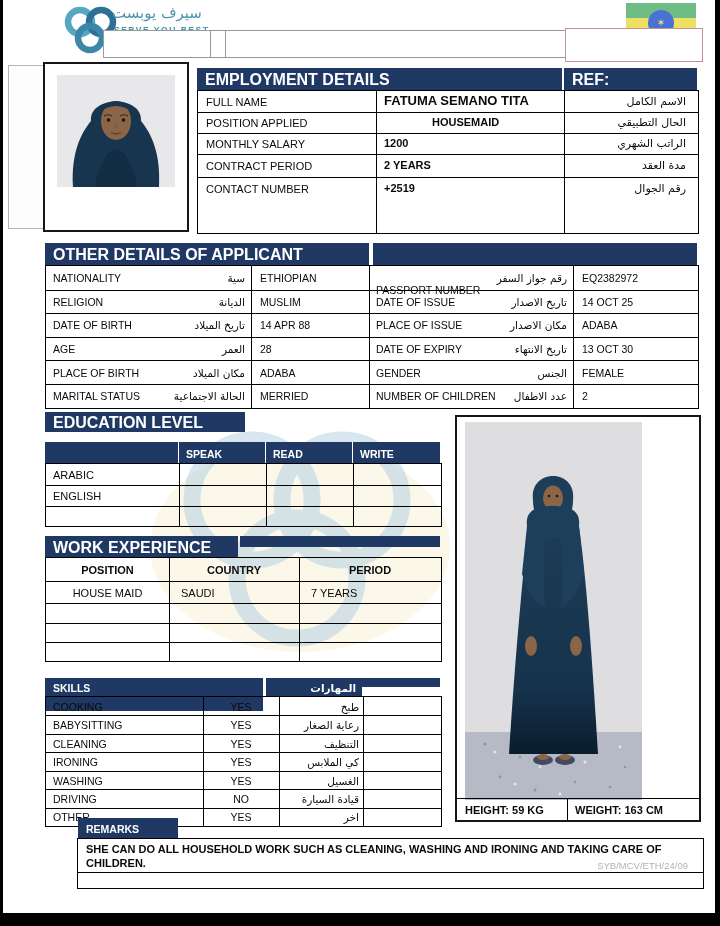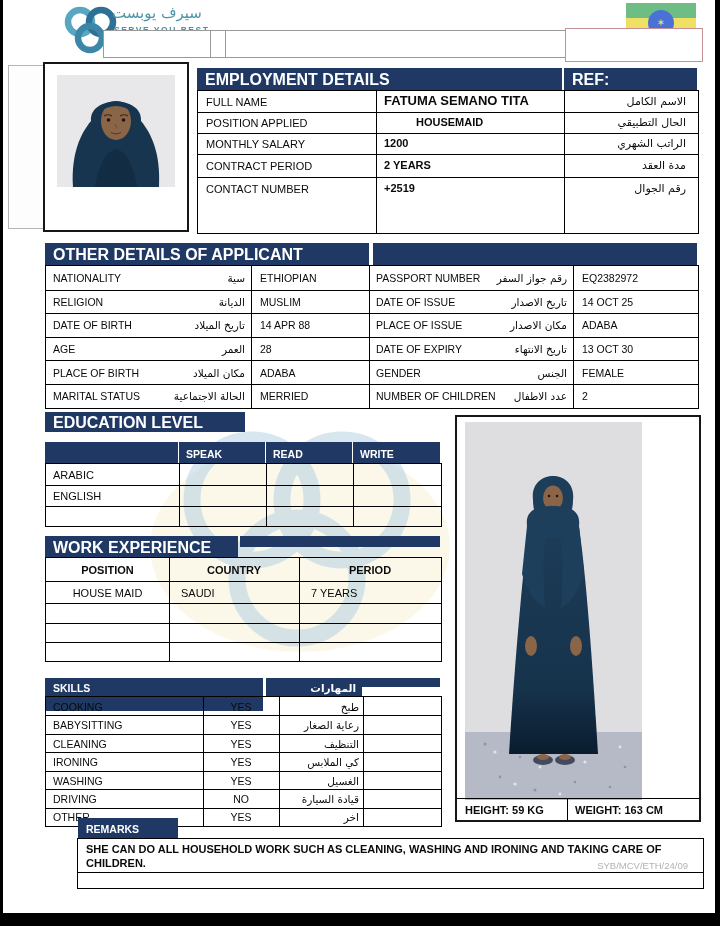--- a/index.html
+++ b/index.html
@@ -85,21 +85,21 @@
     <div class="hl" style="top:63px;"></div>
     <div class="hl" style="top:86px;"></div>
     <div class="vl" style="left:178px;"></div>
     <div class="vl" style="left:366px;"></div>
 
     <span class="a t" style="left:8px;top:3px;">FULL NAME</span>
     <span class="a t b" style="left:186px;top:2px;font-size:13px;">FATUMA SEMANO TITA</span>
     <span class="a t ar rgt" style="left:370px;top:3px;width:118px;">الاسم الكامل</span>
 
     <span class="a t" style="left:8px;top:24px;">POSITION APPLIED</span>
-    <span class="a t b" style="left:170px;top:23px;padding-left:48px;">HOUSEMAID</span>
+    <span class="a t b" style="left:186px;top:23px;padding-left:48px;">HOUSEMAID</span>
     <span class="a t ar rgt" style="left:370px;top:24px;width:118px;">الحال التطبيقي</span>
 
     <span class="a t" style="left:8px;top:45px;">MONTHLY SALARY</span>
     <span class="a t b" style="left:186px;top:44px;">1200</span>
     <span class="a t ar rgt" style="left:370px;top:45px;width:118px;">الراتب الشهري</span>
 
     <span class="a t" style="left:8px;top:67px;">CONTRACT PERIOD</span>
     <span class="a t b" style="left:186px;top:66px;">2 YEARS</span>
     <span class="a t ar rgt" style="left:370px;top:67px;width:118px;">مدة العقد</span>
 
@@ -135,21 +135,21 @@
     <span class="a t10" style="left:7px;top:75px;">AGE</span>
     <span class="a t10 ar rgt" style="left:55px;top:75px;width:144px;">العمر</span>
     <span class="a t10" style="left:214px;top:75px;">28</span>
     <span class="a t10" style="left:7px;top:99px;">PLACE OF BIRTH</span>
     <span class="a t10 ar rgt" style="left:55px;top:99px;width:144px;">مكان الميلاد</span>
     <span class="a t10" style="left:214px;top:99px;">ADABA</span>
     <span class="a t10" style="left:7px;top:122px;">MARITAL STATUS</span>
     <span class="a t10 ar rgt" style="left:55px;top:122px;width:144px;">الحالة الاجتماعية</span>
     <span class="a t10" style="left:214px;top:122px;">MERRIED</span>
 
-    <span class="a t10" style="left:330px;top:4px;">PASSPORT NUMBER</span>
+    <span class="a t10" style="left:330px;top:16px;">PASSPORT NUMBER</span>
     <span class="a t10 ar rgt" style="left:425px;top:4px;width:96px;">رقم جواز السفر</span>
     <span class="a t10" style="left:536px;top:4px;">EQ2382972</span>
     <span class="a t10" style="left:330px;top:28px;">DATE OF ISSUE</span>
     <span class="a t10 ar rgt" style="left:425px;top:28px;width:96px;">تاريخ الاصدار</span>
     <span class="a t10" style="left:536px;top:28px;">14 OCT 25</span>
     <span class="a t10" style="left:330px;top:51px;">PLACE OF ISSUE</span>
     <span class="a t10 ar rgt" style="left:425px;top:51px;width:96px;">مكان الاصدار</span>
     <span class="a t10" style="left:536px;top:51px;">ADABA</span>
     <span class="a t10" style="left:330px;top:75px;">DATE OF EXPIRY</span>
     <span class="a t10 ar rgt" style="left:425px;top:75px;width:96px;">تاريخ الانتهاء</span>

